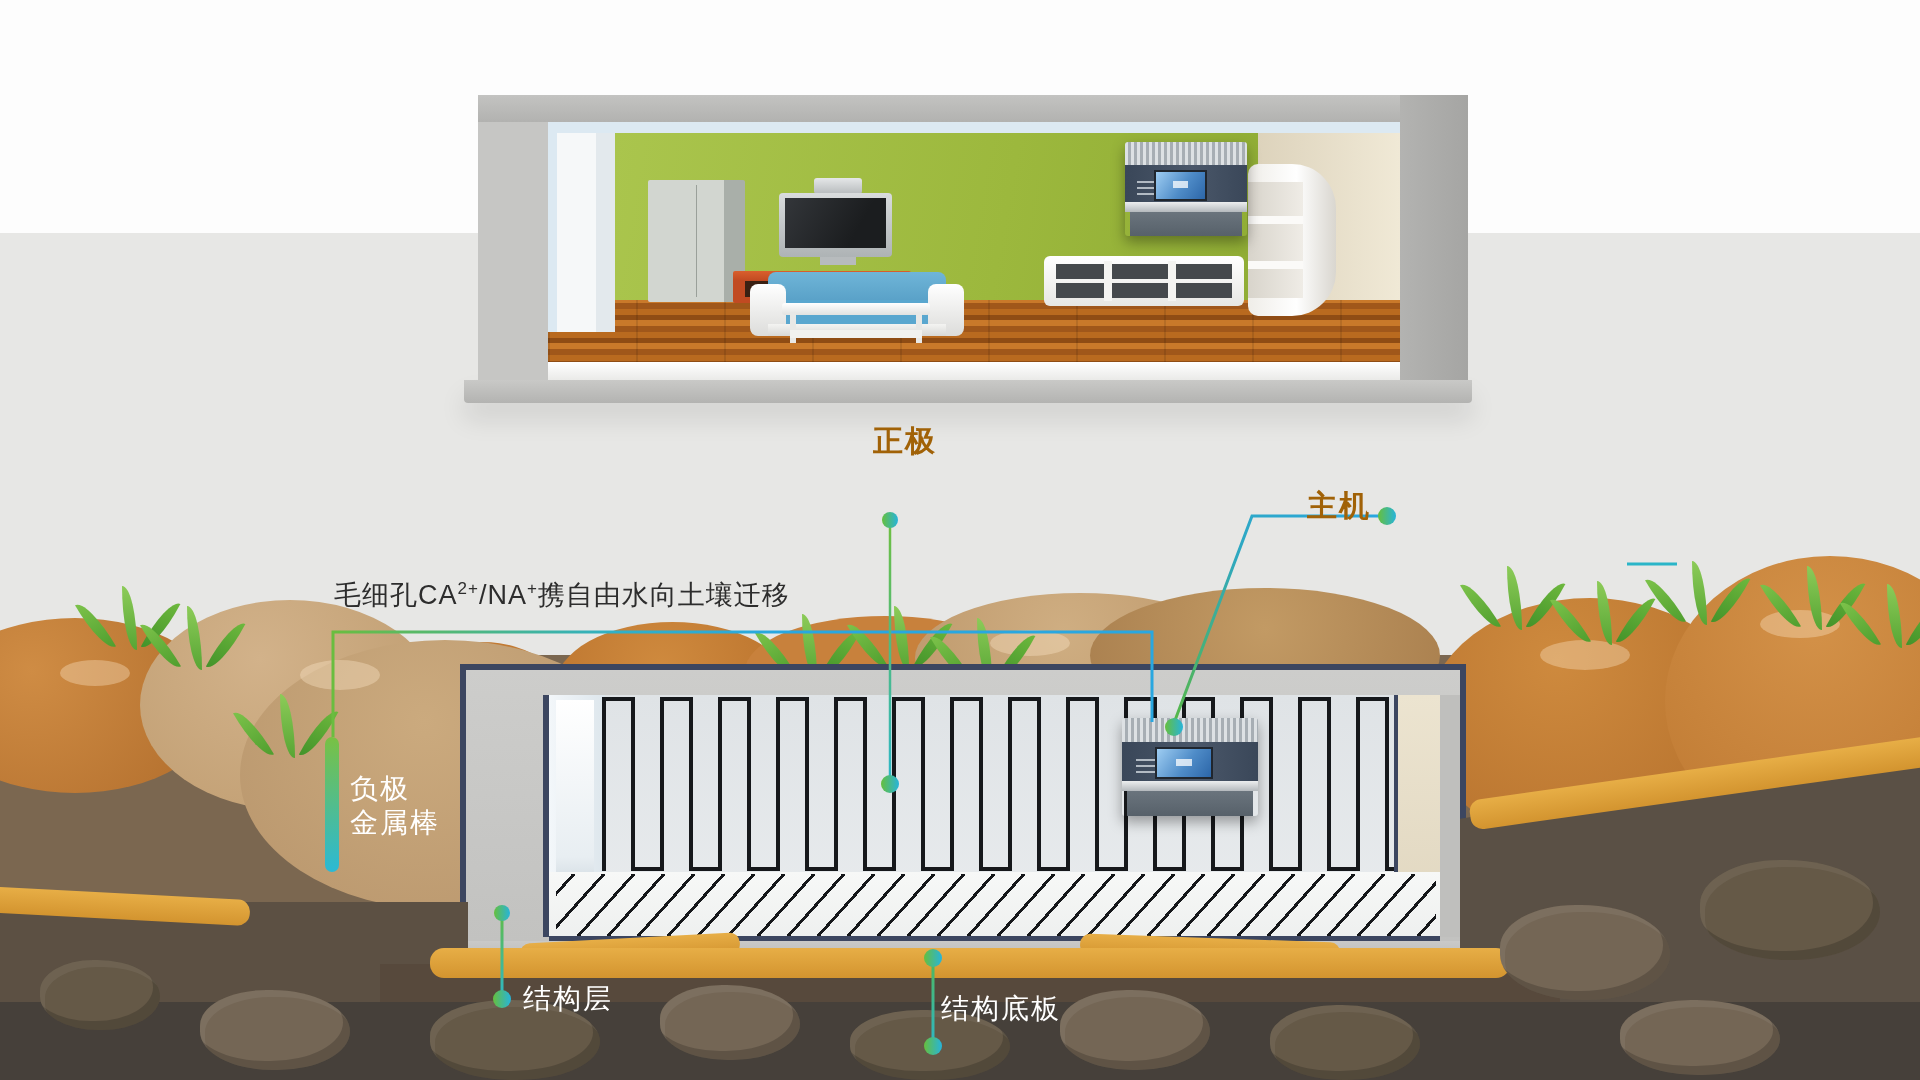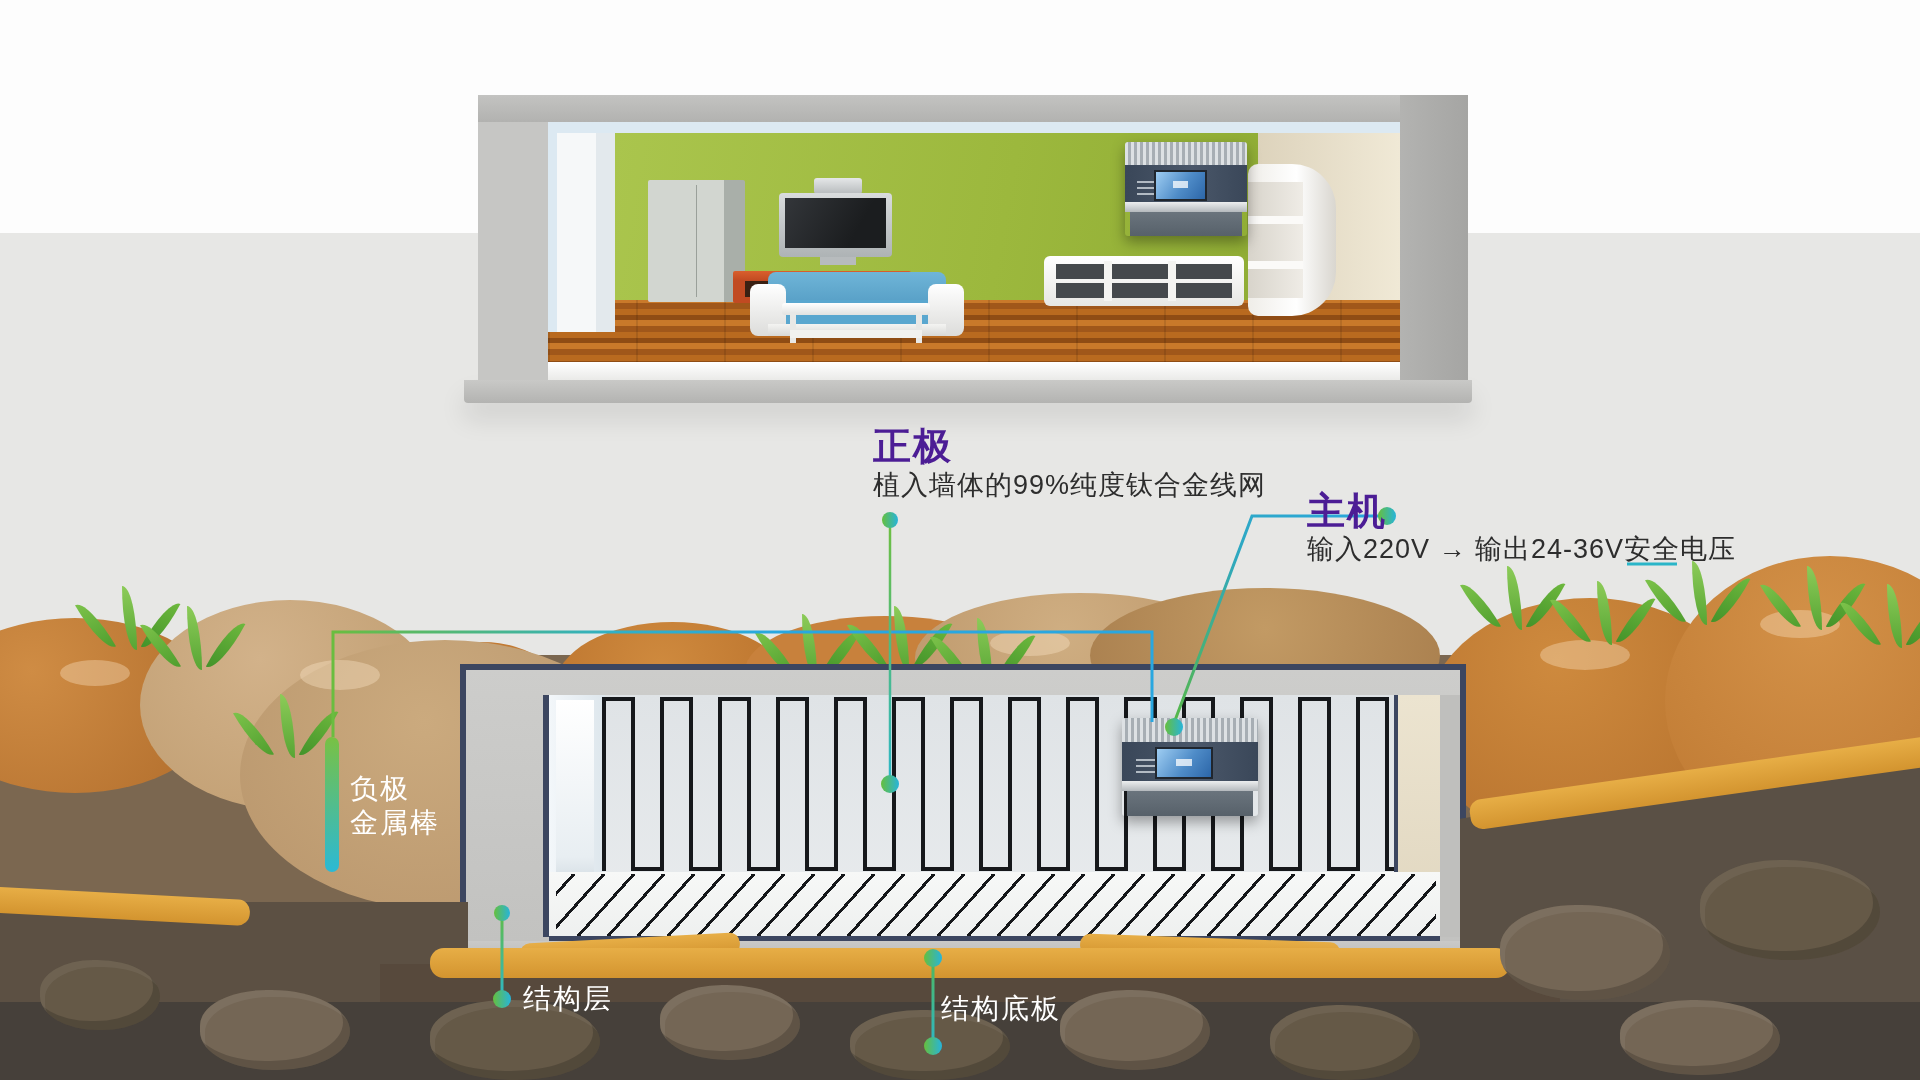--- a/index.html
+++ b/index.html
@@ -126,21 +126,21 @@
   .dark-bottom{left:0;top:1002px;width:1920px;height:78px;background:#46403a;}
   .rock{border-radius:46% 54% 50% 50%;background:#655947;
         box-shadow:inset 5px 7px 0 rgba(255,255,255,.06),inset -7px -9px 0 rgba(0,0,0,.18);}
   .rock.lt{background:#746655;}
 
   
   #leads{left:0;top:0;width:1920px;height:1080px;pointer-events:none;}
 
   
   .lbl{position:absolute;white-space:nowrap;}
-  .t-title{font-size:38px;font-weight:700;color:#4c1d95;letter-spacing:2px;}
+  .t-title{font-size:30px;font-weight:700;color:#a16207;letter-spacing:2px;}
   .t-sub{font-size:27px;color:#2d2d2d;letter-spacing:1px;}
   .t-white{font-size:28px;color:#ffffff;letter-spacing:2px;line-height:34px;}
   sup{font-size:17px;}
 </style>
 </head>
 <body>
 
 <div id="stage">
 
   <div class="abs bg-top"></div>
@@ -374,25 +374,24 @@
     <circle cx="502" cy="999" r="9" fill="url(#dotG)"></circle>
 
     <line x1="933" y1="961" x2="933" y2="1043" stroke="url(#shortG2)" stroke-width="3"></line>
     <circle cx="933" cy="958" r="9" fill="url(#dotG)"></circle>
     <circle cx="933" cy="1046" r="9" fill="url(#dotG)"></circle>
 
     <line x1="1627" y1="564" x2="1677" y2="564" stroke="#2ab5c8" stroke-width="3"></line>
   </svg>
 
   <div class="lbl t-title" style="left:873px;top:421px;">正极</div>
-  <div class="lbl t-sub" style="left:873px;top:467px;">植入墙体的99%纯度钛合金线网</div>
 
   <div class="lbl t-title" style="left:1307px;top:486px;">主机</div>
-  <div class="lbl t-sub" style="left:1307px;top:531px;">输入220V → 输出24-36V安全电压</div>
-
+
+  <div class="lbl t-sub" style="left:334px;top:577px;"><span>毛细孔CA</span><sup>2+</sup><span>/NA</span><sup>+</sup><span>携自由水向土壤迁移</span></div>
 
   <div class="lbl t-white" style="left:350px;top:772px;">
     <div>负极</div>
     <div>金属棒</div>
   </div>
 
   <div class="lbl t-white" style="left:523px;top:982px;">结构层</div>
   <div class="lbl t-white" style="left:941px;top:992px;">结构底板</div>
 
 </div>

